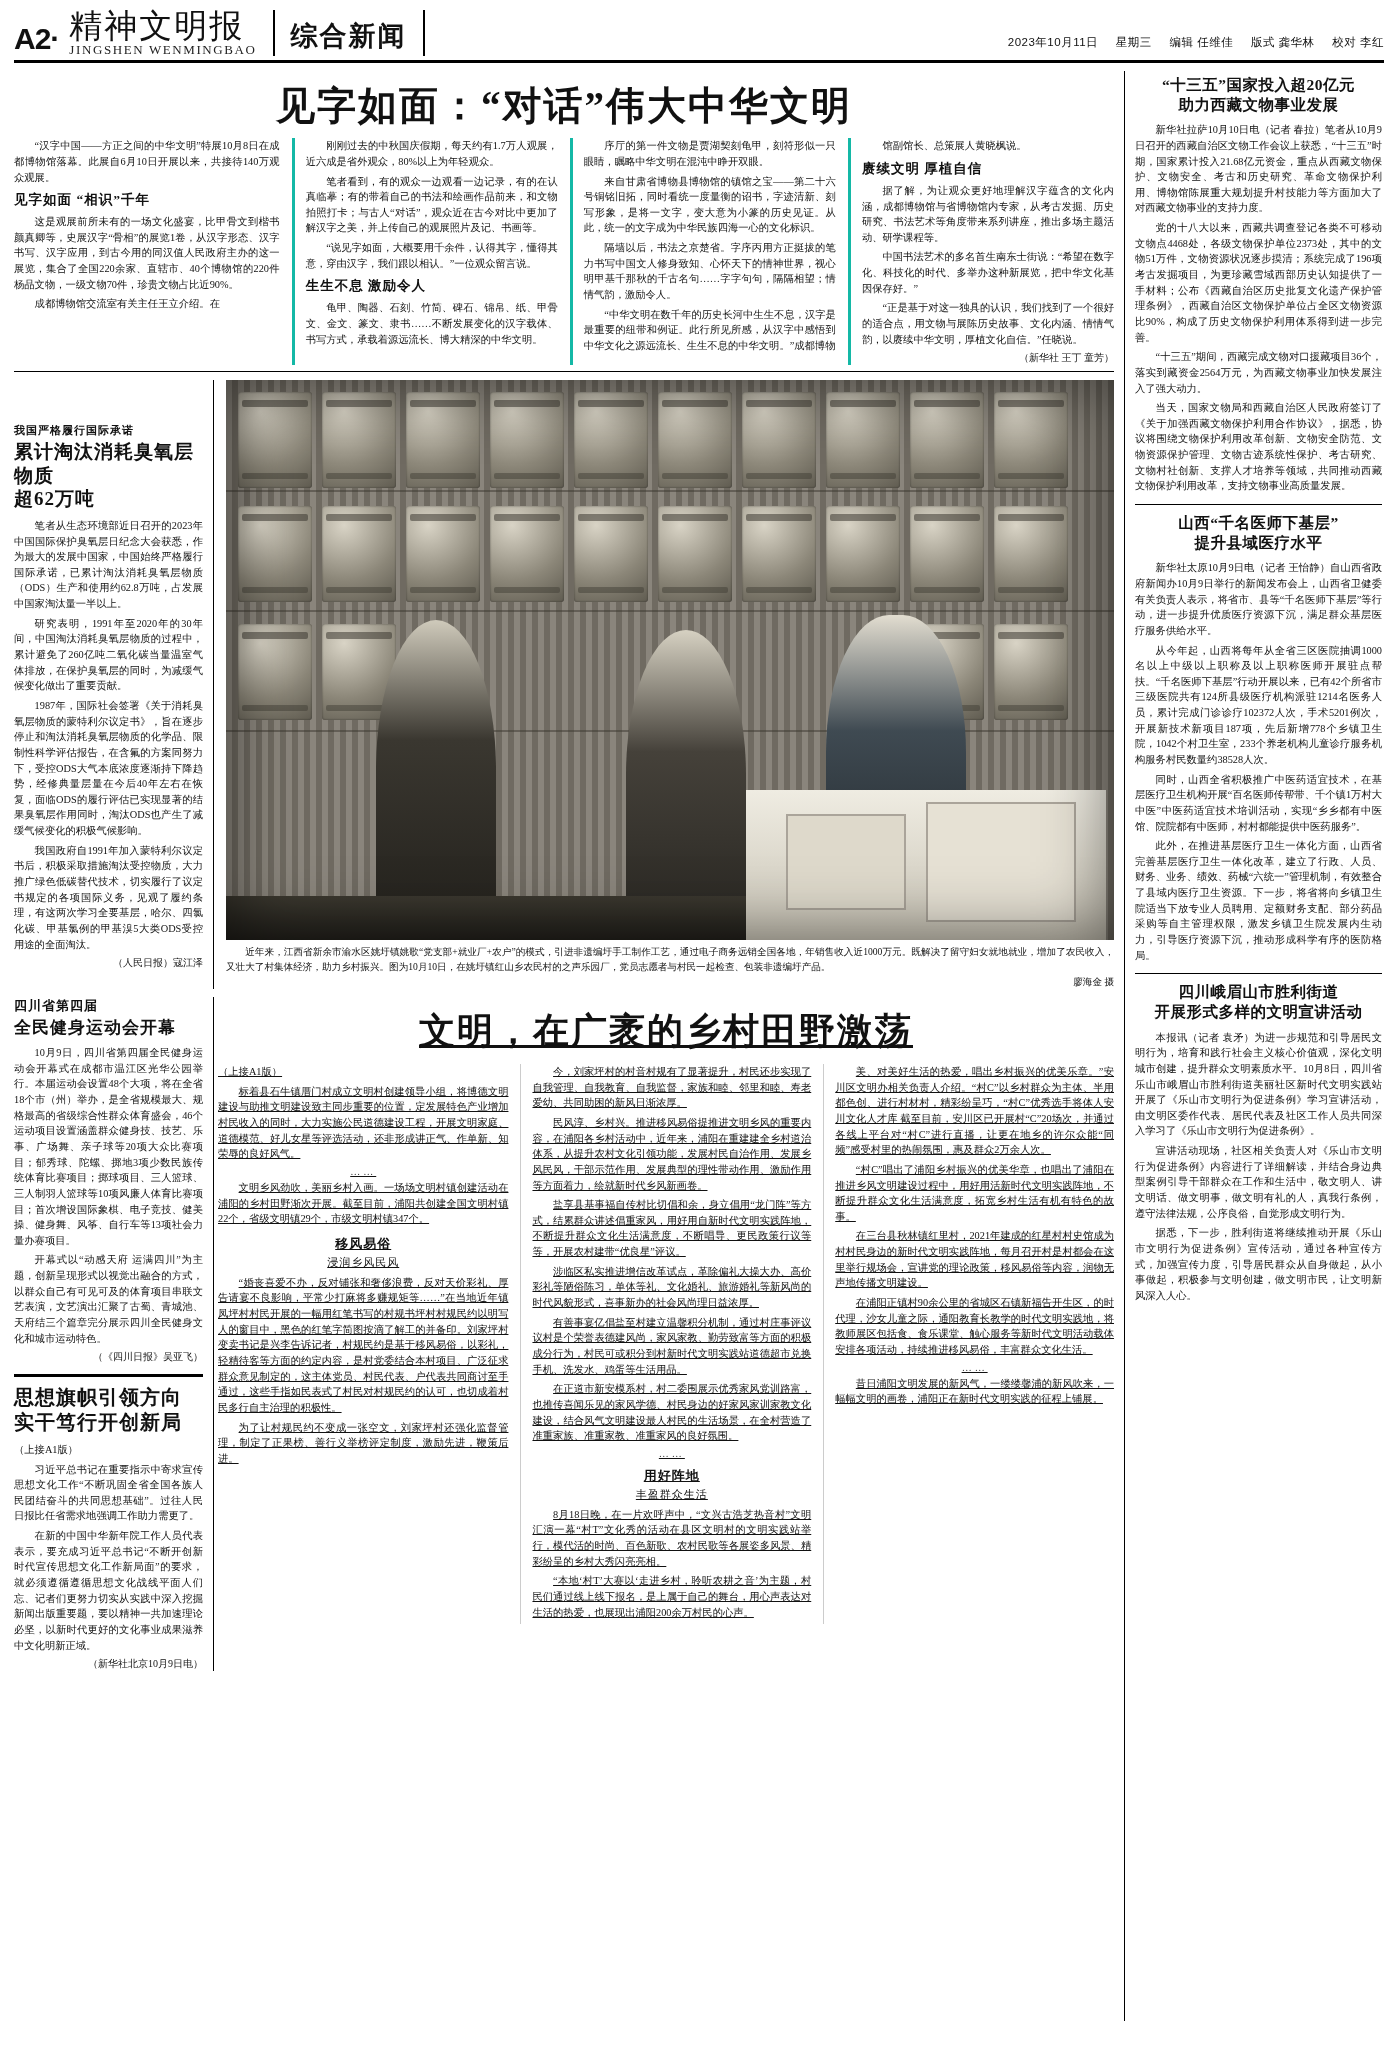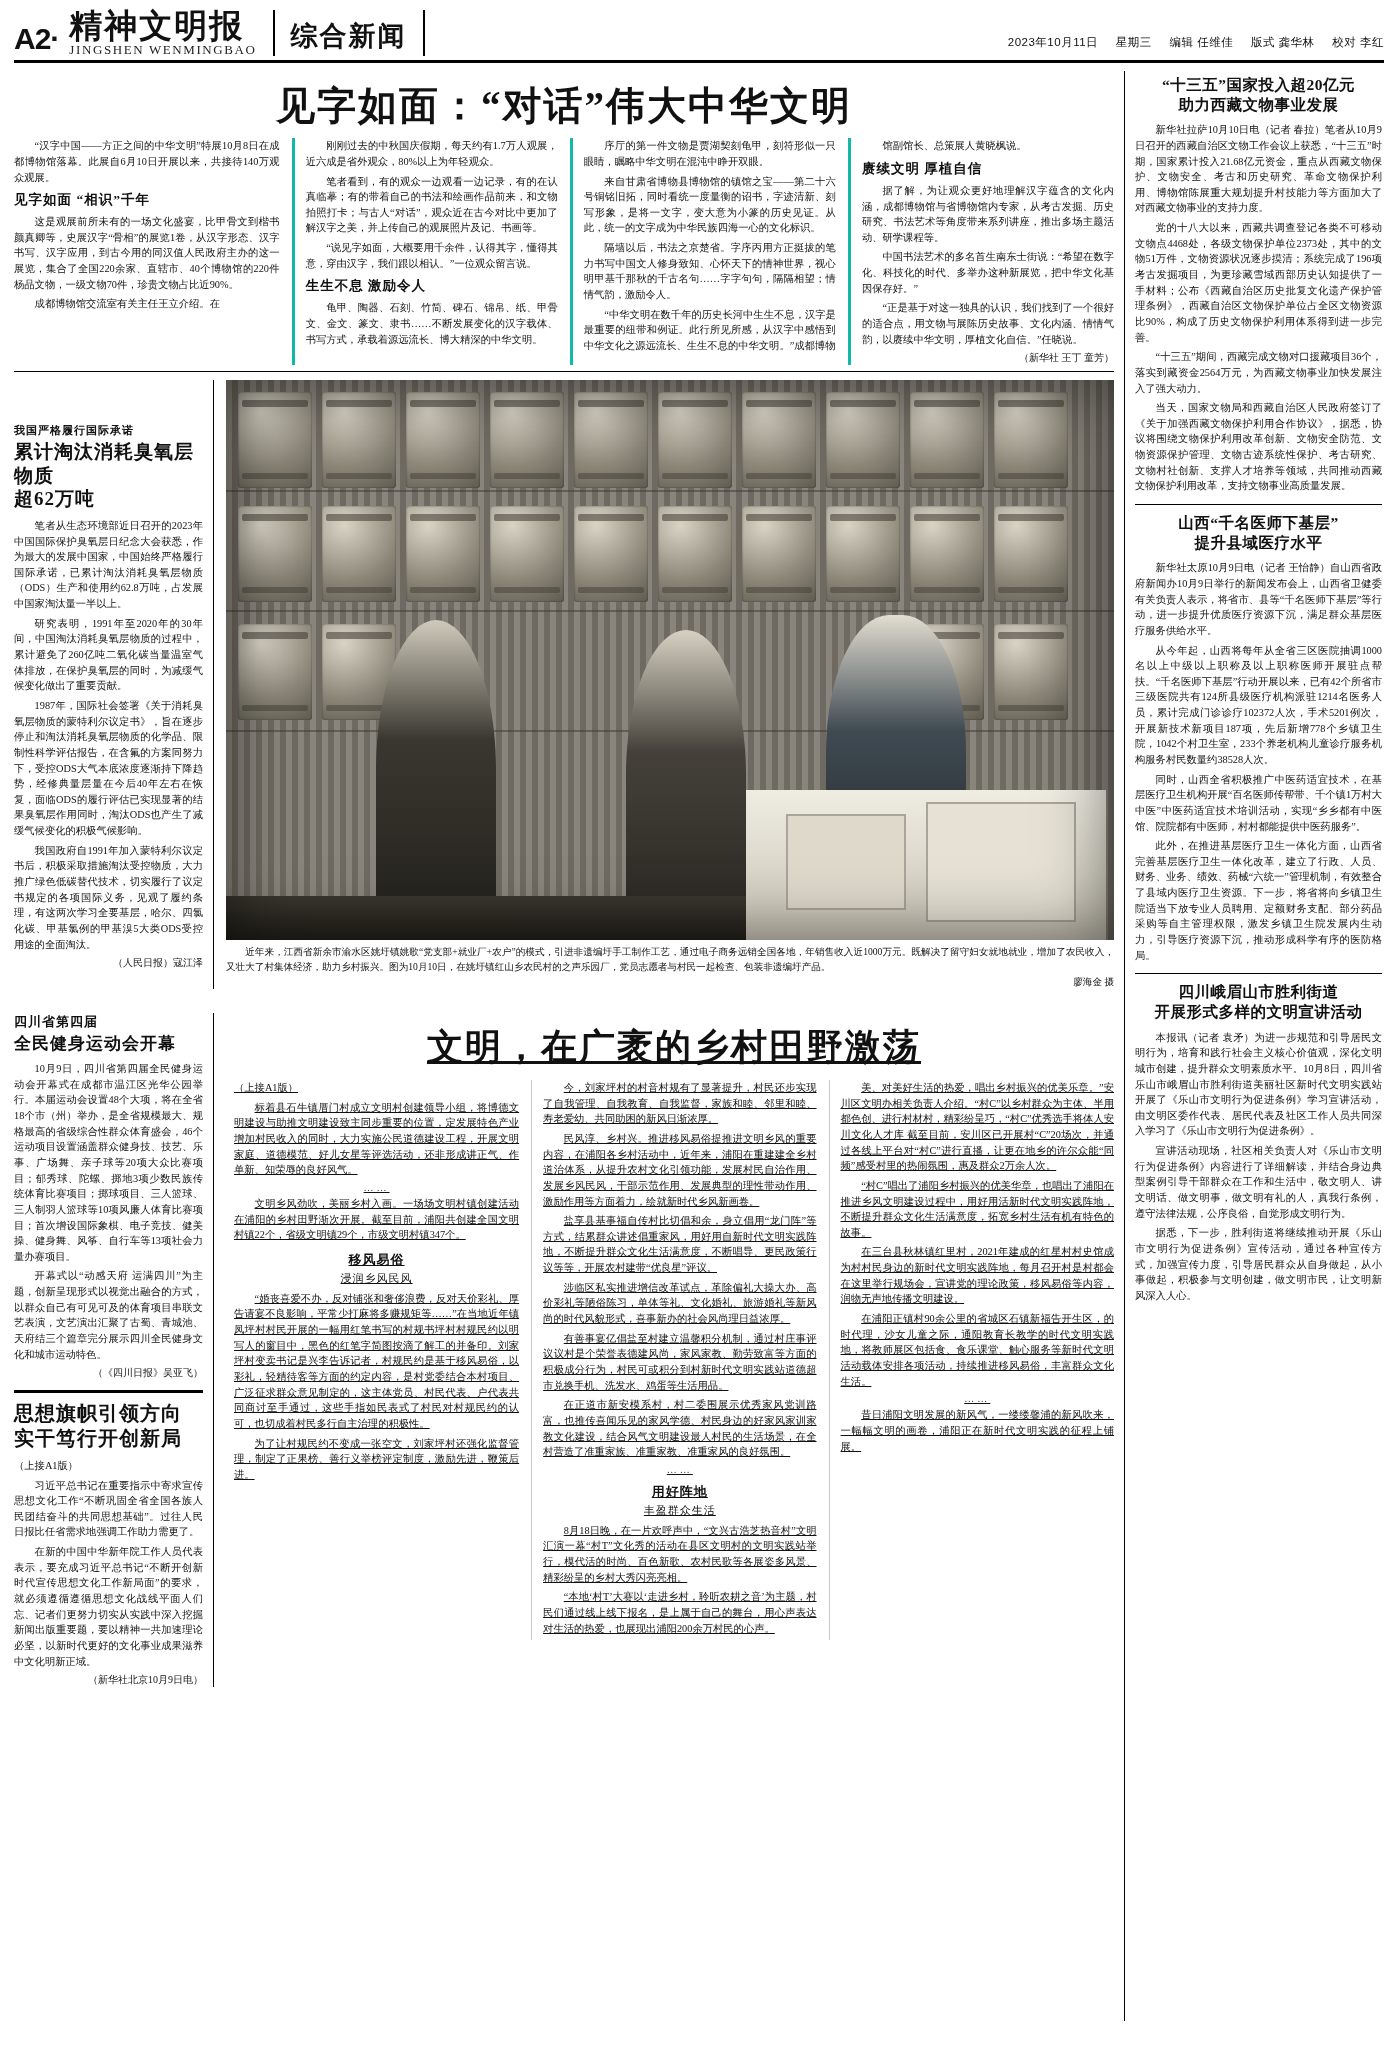--- a/index.html
+++ b/index.html
@@ -20,21 +20,21 @@
     border-bottom:3px solid #000; padding-bottom:4px;
   }
   .folio {
     font-family:"Liberation Sans", sans-serif;
     font-weight:bold; font-size:30px; letter-spacing:-1px;
     line-height:1; padding-bottom:2px;
   }
   .nameplate { display:flex; flex-direction:column; line-height:1; }
   .nameplate .cn {
     font-family:"Liberation Serif", serif;
-    font-weight:bold; font-size:33px; letter-spacing:2px;
+    font-weight:normal; font-size:33px; letter-spacing:2px;
   }
   .nameplate .py {
     font-family:Liberation Serif, serif;
     font-size:13px; letter-spacing:1.6px; color:#222; margin-top:0;
   }
   .section-rule { width:2px; background:#000; align-self:stretch; margin:0 6px; }
   .section-title {
     font-family:"Liberation Sans", sans-serif;
     font-weight:bold; font-size:27px; letter-spacing:2px; padding-bottom:2px;
   }
@@ -79,21 +79,21 @@
   
   .photo-wrap { position:relative; }
   .photo {
     width:100%; height:560px; position:relative; overflow:hidden;
     background:#6e6a63;
   }
   .caption { font-size:9.6px; line-height:1.5; text-align:justify; margin-top:5px; text-indent:2em; }
   .credit { font-size:9.6px; text-align:right; margin-top:2px; }
 
   
-  .bottom { display:flex; gap:20px; margin-top:24px; }
+  .bottom { display:flex; gap:4px; margin-top:8px; }
   .bot-left { width:200px; border-right:1px solid #000; padding-right:10px; }
   .bot-right { flex:1;text-decoration:underline; }
   .bot-cols { display:flex; gap:12px; margin-top:8px; }
   .bot-cols .c { width:33.33%; }
   .bot-cols .c + .c { border-left:1px solid #ccc; padding-left:11px; }
   .hl-feature { text-align:center; font-weight:bold; font-size:36px; letter-spacing:2px; margin:10px 0 8px 0; }
 
   .small-hd { text-align:center; font-weight:bold; font-size:13px; letter-spacing:1px; margin:8px 0 2px 0; }
   .small-sub { text-align:center; font-size:11px; letter-spacing:1px; margin:0 0 5px 0; }
   .dots { text-align:center; letter-spacing:3px; font-size:10px; color:#333; margin:3px 0; }

